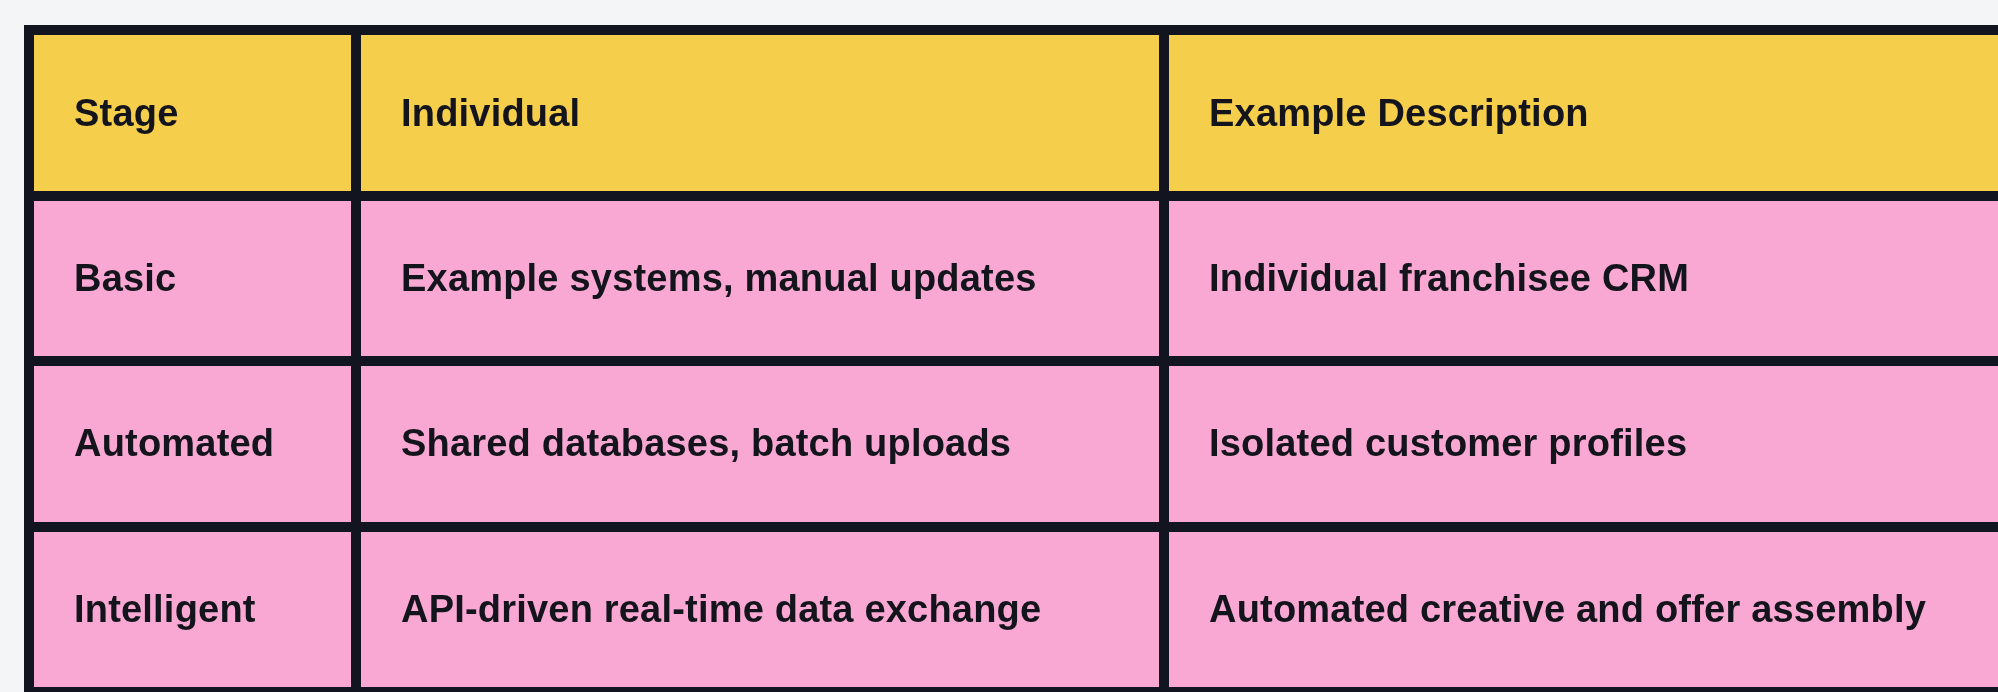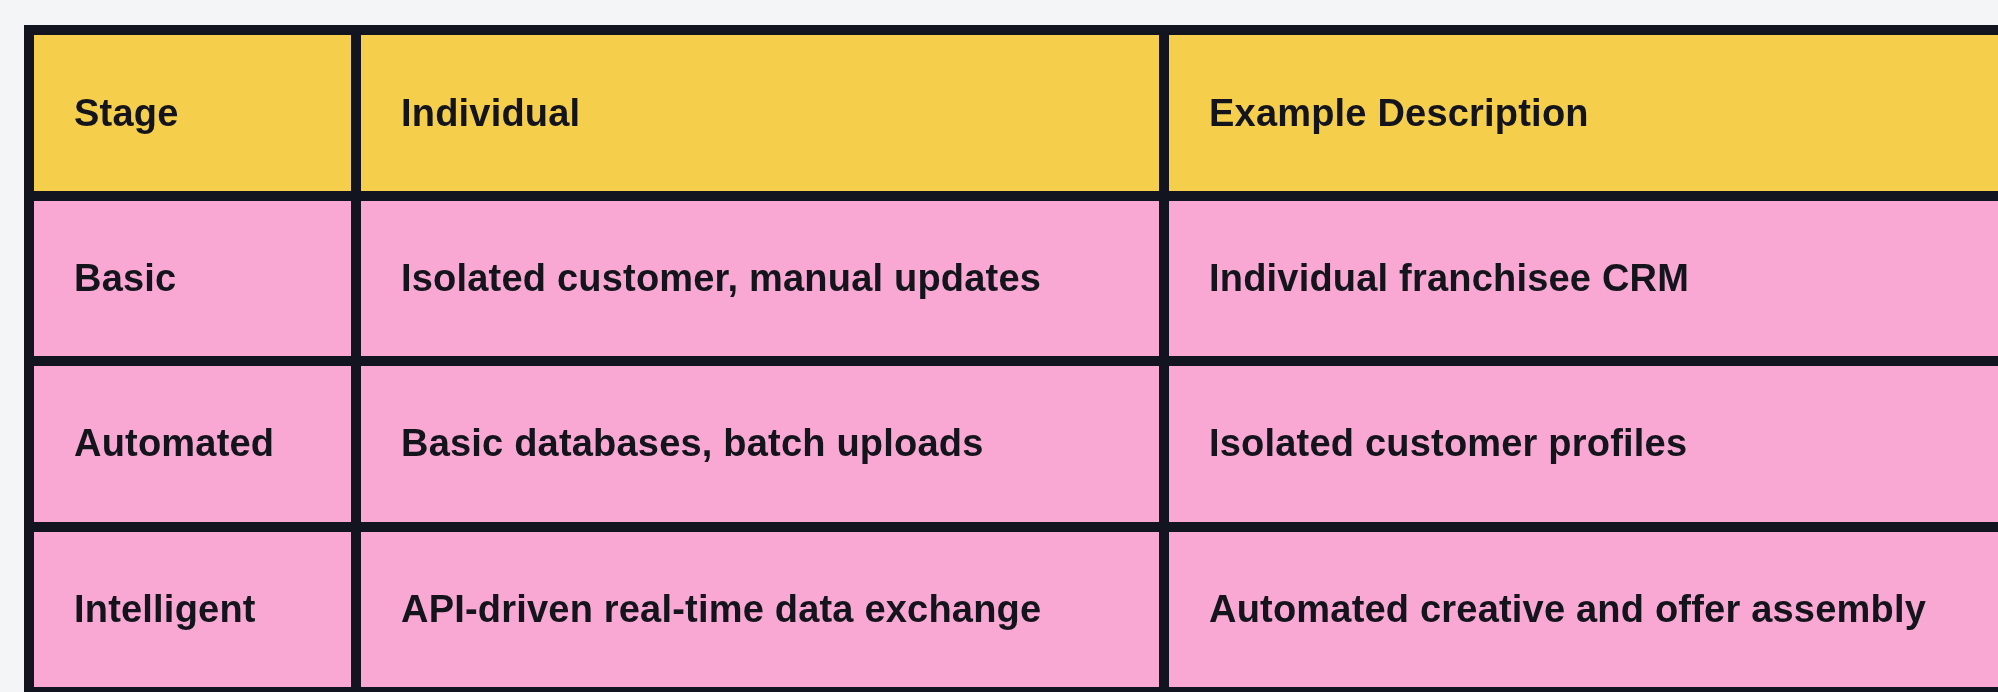--- a/index.html
+++ b/index.html
@@ -71,26 +71,26 @@
     <thead>
       <tr class="header-row">
         <th>Stage</th>
         <th>Individual</th>
         <th>Example Description</th>
       </tr>
     </thead>
     <tbody>
       <tr class="body-row">
         <td>Basic</td>
-        <td>Isolated customer, manual updates</td>
+        <td>Example systems, manual updates</td>
         <td>Individual franchisee CRM</td>
       </tr>
       <tr class="body-row">
         <td>Automated</td>
-        <td>Basic databases, batch uploads</td>
+        <td>Shared databases, batch uploads</td>
         <td>Isolated customer profiles</td>
       </tr>
       <tr class="body-row">
         <td>Intelligent</td>
         <td>API-driven real-time data exchange</td>
         <td>Automated creative and offer assembly</td>
       </tr>
     </tbody>
   </table>
 </div>

